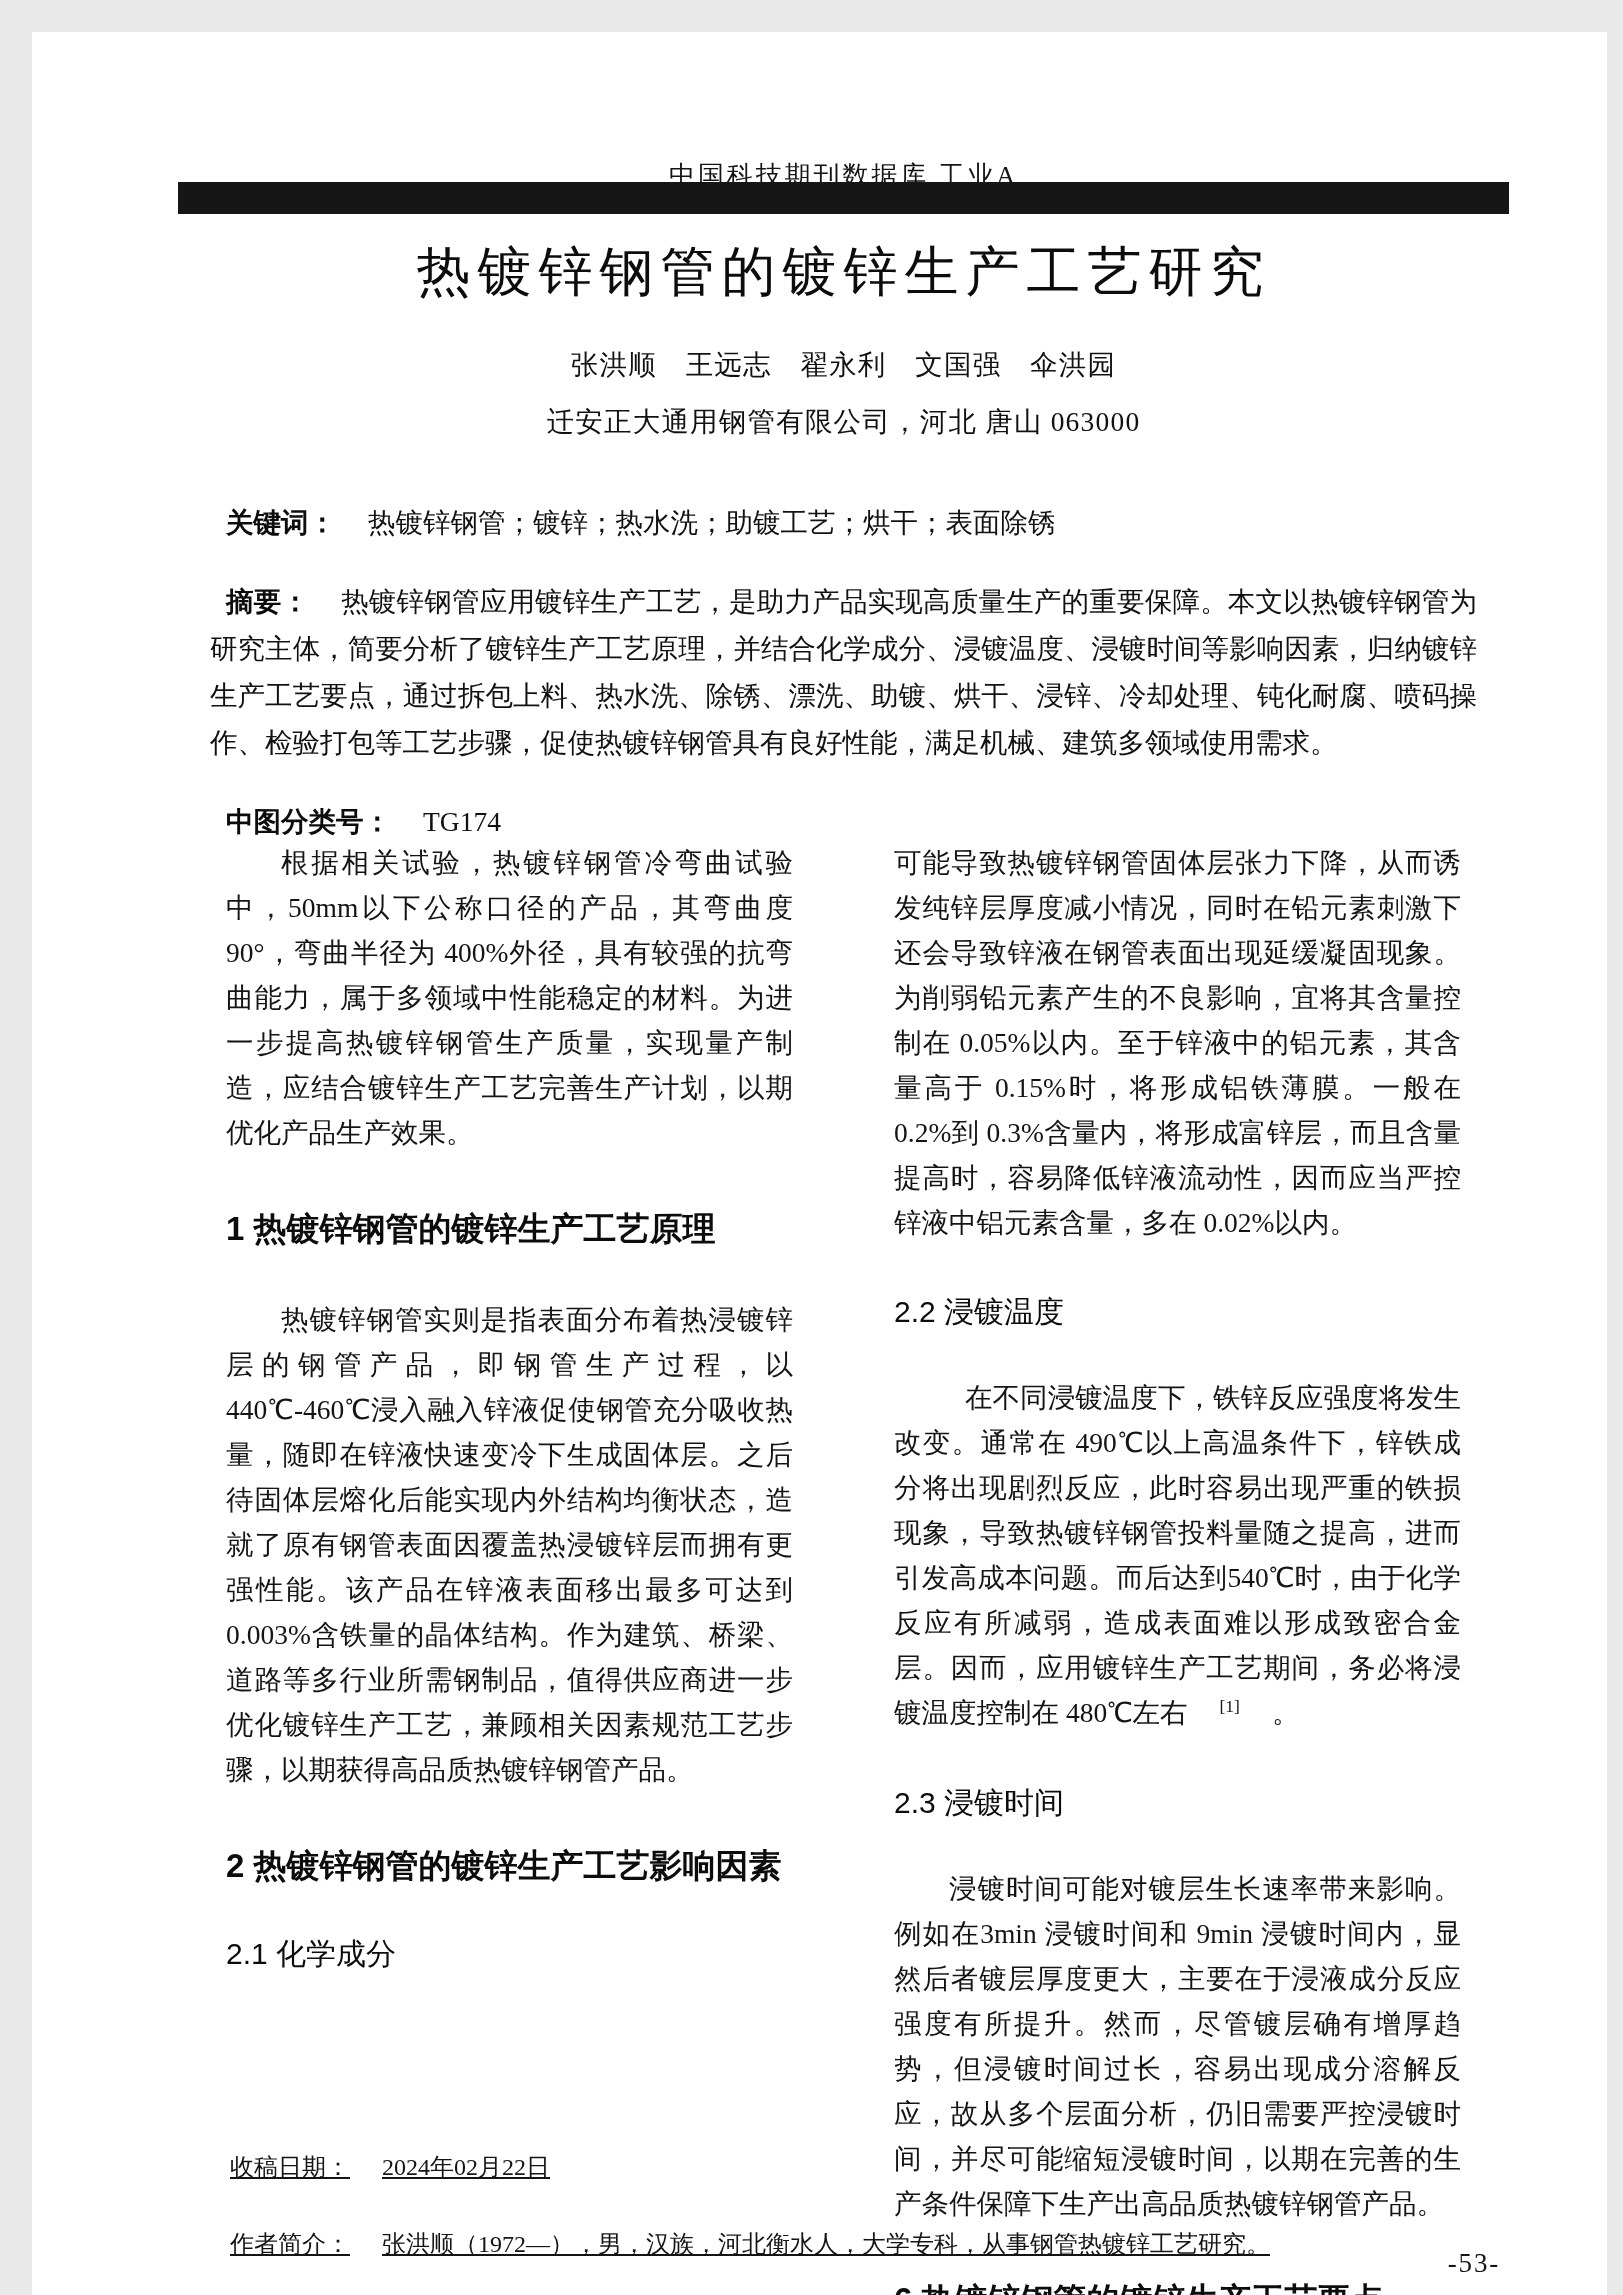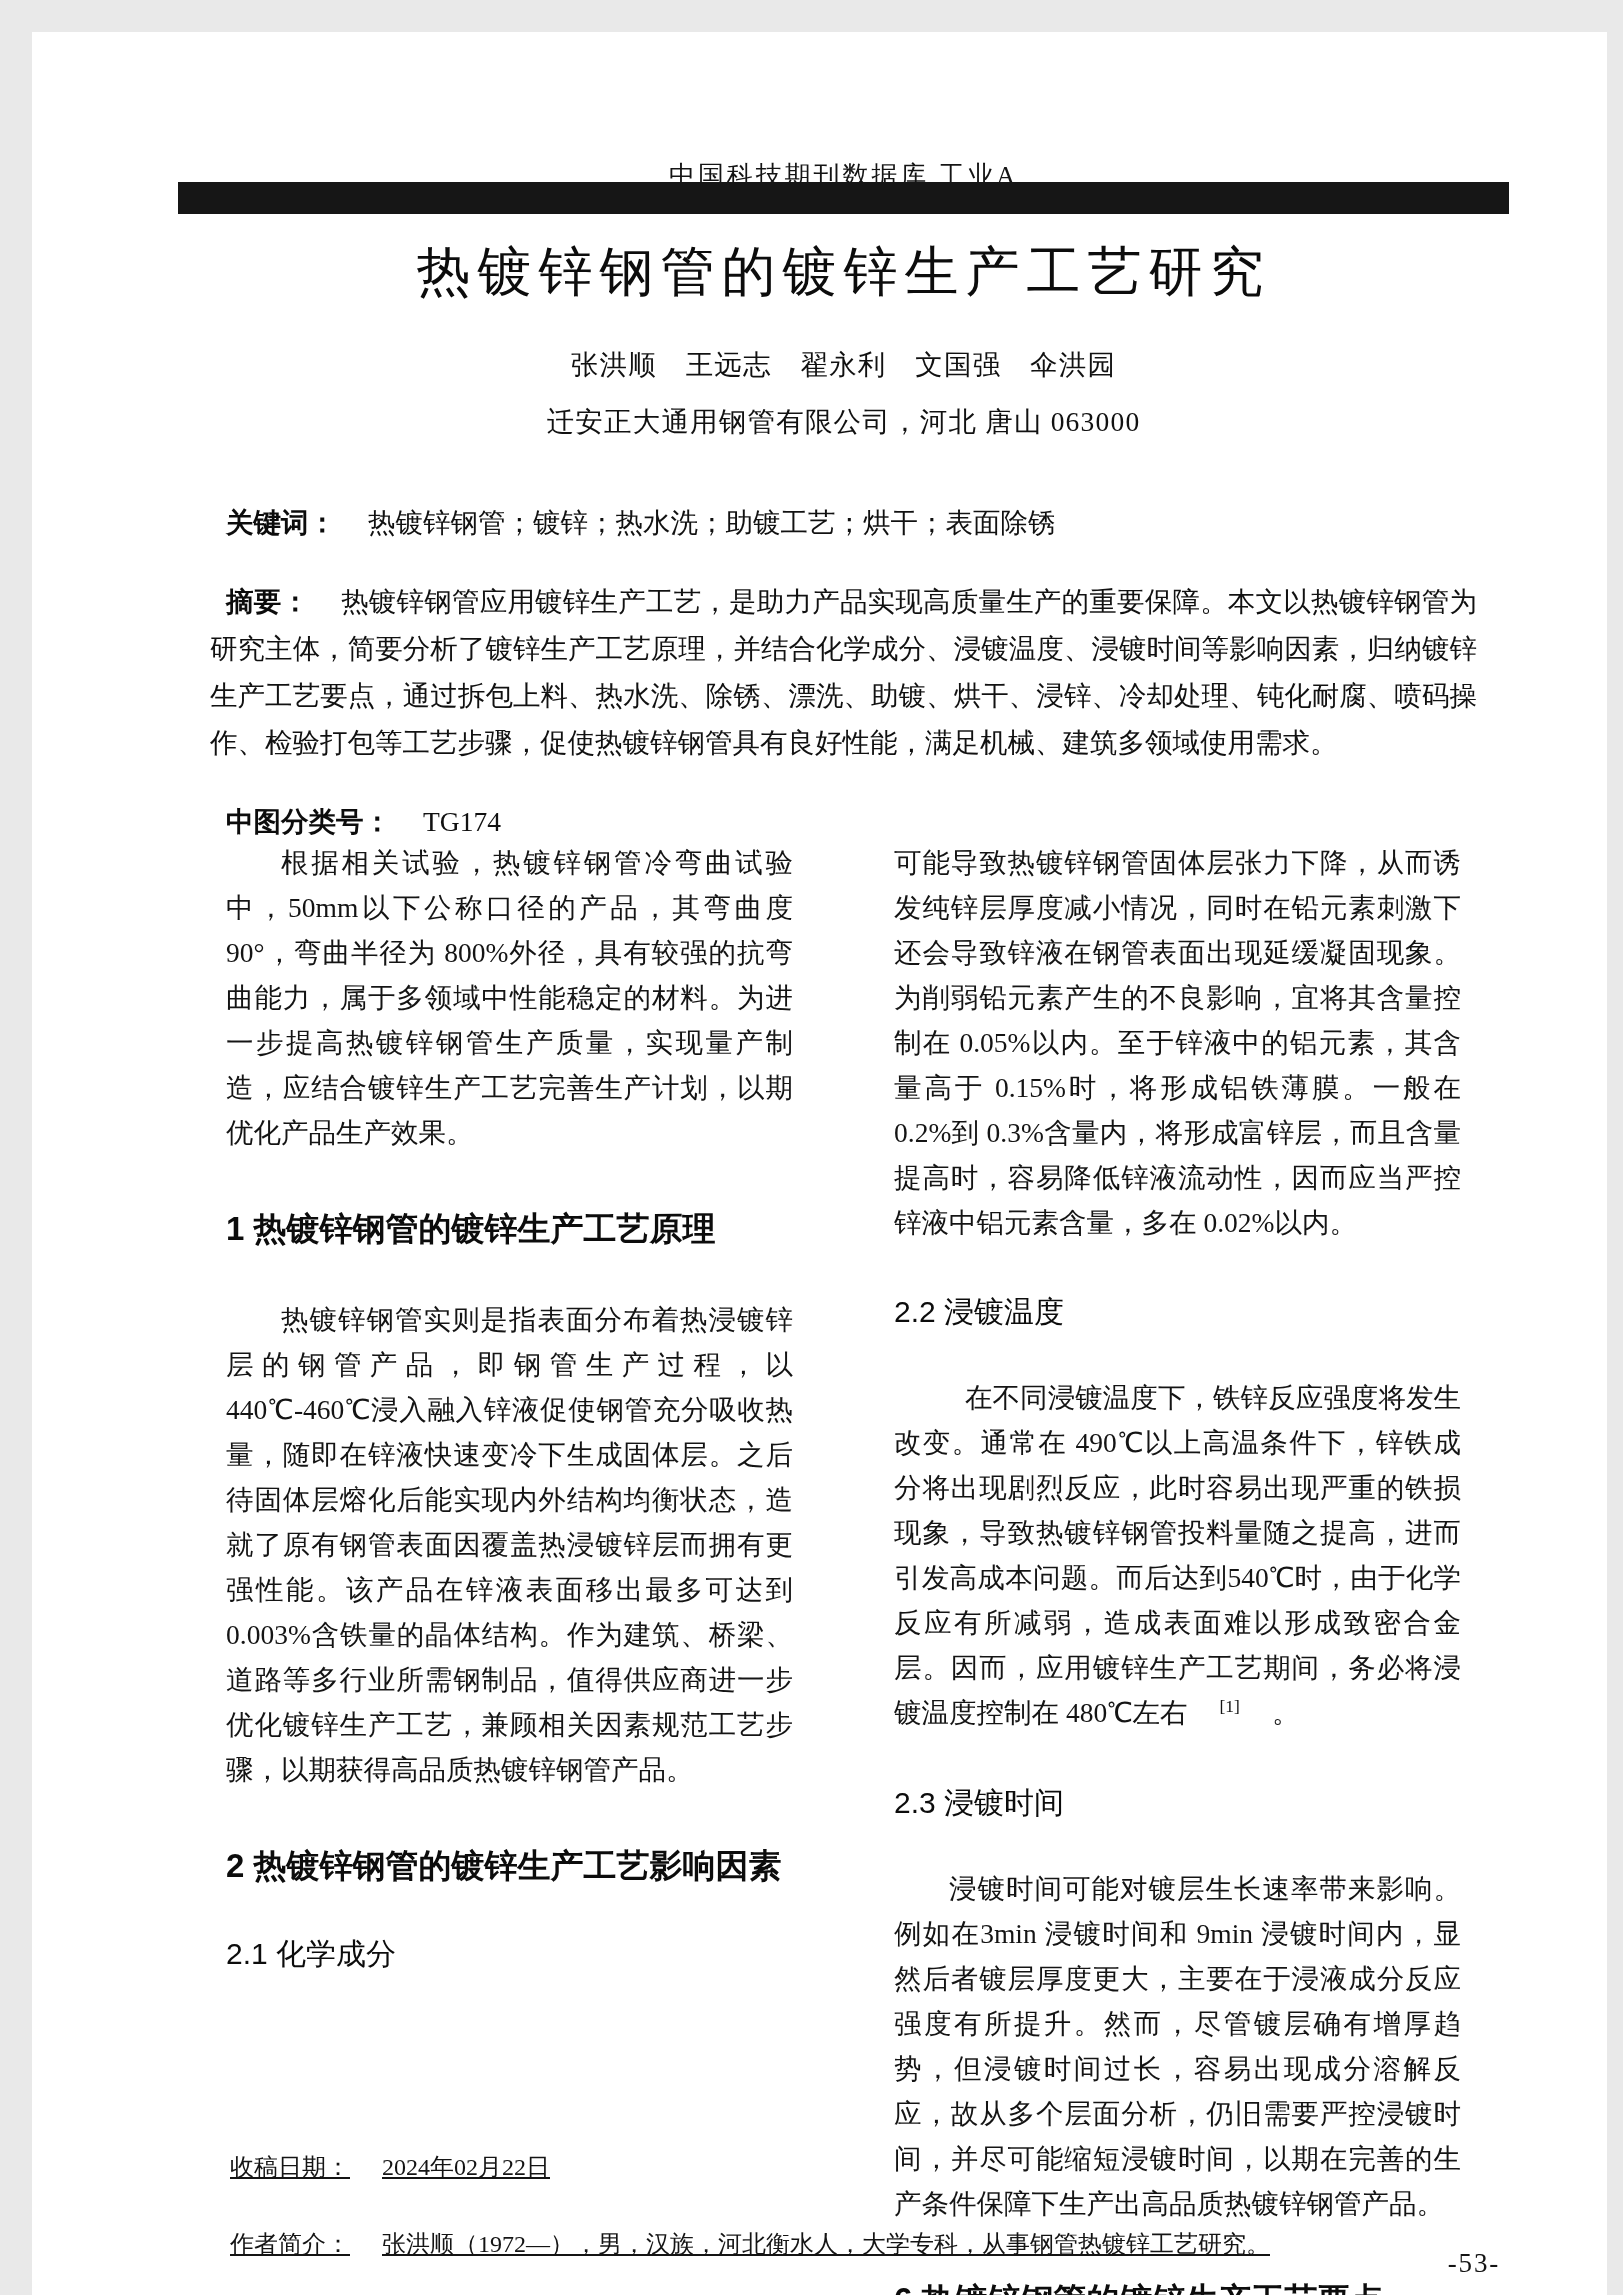--- a/index.html
+++ b/index.html
@@ -85,21 +85,21 @@
 
   <div class="meta">
     <p><span class="label">关键词：</span><span>热镀锌钢管；镀锌；热水洗；助镀工艺；烘干；表面除锈</span></p>
     <p><span class="label">摘要：</span><span>热镀锌钢管应用镀锌生产工艺，是助力产品实现高质量生产的重要保障。本文以热镀锌钢管为研究主体，简要分析了镀锌生产工艺原理，并结合化学成分、浸镀温度、浸镀时间等影响因素，归纳镀锌生产工艺要点，通过拆包上料、热水洗、除锈、漂洗、助镀、烘干、浸锌、冷却处理、钝化耐腐、喷码操作、检验打包等工艺步骤，促使热镀锌钢管具有良好性能，满足机械、建筑多领域使用需求。</span></p>
     <p><span class="label">中图分类号：</span><span>TG174</span></p>
   </div>
 
   <div class="columns">
 
     <div class="col">
-      <p class="para">根据相关试验，热镀锌钢管冷弯曲试验中，50mm以下公称口径的产品，其弯曲度 90°，弯曲半径为 800%外径，具有较强的抗弯曲能力，属于多领域中性能稳定的材料。为进一步提高热镀锌钢管生产质量，实现量产制造，应结合镀锌生产工艺完善生产计划，以期优化产品生产效果。</p>
+      <p class="para">根据相关试验，热镀锌钢管冷弯曲试验中，50mm以下公称口径的产品，其弯曲度 90°，弯曲半径为 400%外径，具有较强的抗弯曲能力，属于多领域中性能稳定的材料。为进一步提高热镀锌钢管生产质量，实现量产制造，应结合镀锌生产工艺完善生产计划，以期优化产品生产效果。</p>
       <h2 class="sec">1 热镀锌钢管的镀锌生产工艺原理</h2>
       <p class="para">热镀锌钢管实则是指表面分布着热浸镀锌层的钢管产品，即钢管生产过程，以 440℃-460℃浸入融入锌液促使钢管充分吸收热量，随即在锌液快速变冷下生成固体层。之后待固体层熔化后能实现内外结构均衡状态，造就了原有钢管表面因覆盖热浸镀锌层而拥有更强性能。该产品在锌液表面移出最多可达到 0.003%含铁量的晶体结构。作为建筑、桥梁、道路等多行业所需钢制品，值得供应商进一步优化镀锌生产工艺，兼顾相关因素规范工艺步骤，以期获得高品质热镀锌钢管产品。</p>
       <h2 class="sec">2 热镀锌钢管的镀锌生产工艺影响因素</h2>
       <h3 class="subsec">2.1 化学成分</h3>
     </div>
 
     <div class="col">
       <p class="para-noindent">可能导致热镀锌钢管固体层张力下降，从而诱发纯锌层厚度减小情况，同时在铅元素刺激下还会导致锌液在钢管表面出现延缓凝固现象。为削弱铅元素产生的不良影响，宜将其含量控制在 0.05%以内。至于锌液中的铝元素，其含量高于 0.15%时，将形成铝铁薄膜。一般在 0.2%到 0.3%含量内，将形成富锌层，而且含量提高时，容易降低锌液流动性，因而应当严控锌液中铝元素含量，多在 0.02%以内。</p>
       <h3 class="subsec">2.2 浸镀温度</h3>
       <p class="para"><span>在不同浸镀温度下，铁锌反应强度将发生改变。通常在 490℃以上高温条件下，锌铁成分将出现剧烈反应，此时容易出现严重的铁损现象，导致热镀锌钢管投料量随之提高，进而引发高成本问题。而后达到540℃时，由于化学反应有所减弱，造成表面难以形成致密合金层。因而，应用镀锌生产工艺期间，务必将浸镀温度控制在 480℃左右</span><sup class="ref">[1]</sup><span>。</span></p>

